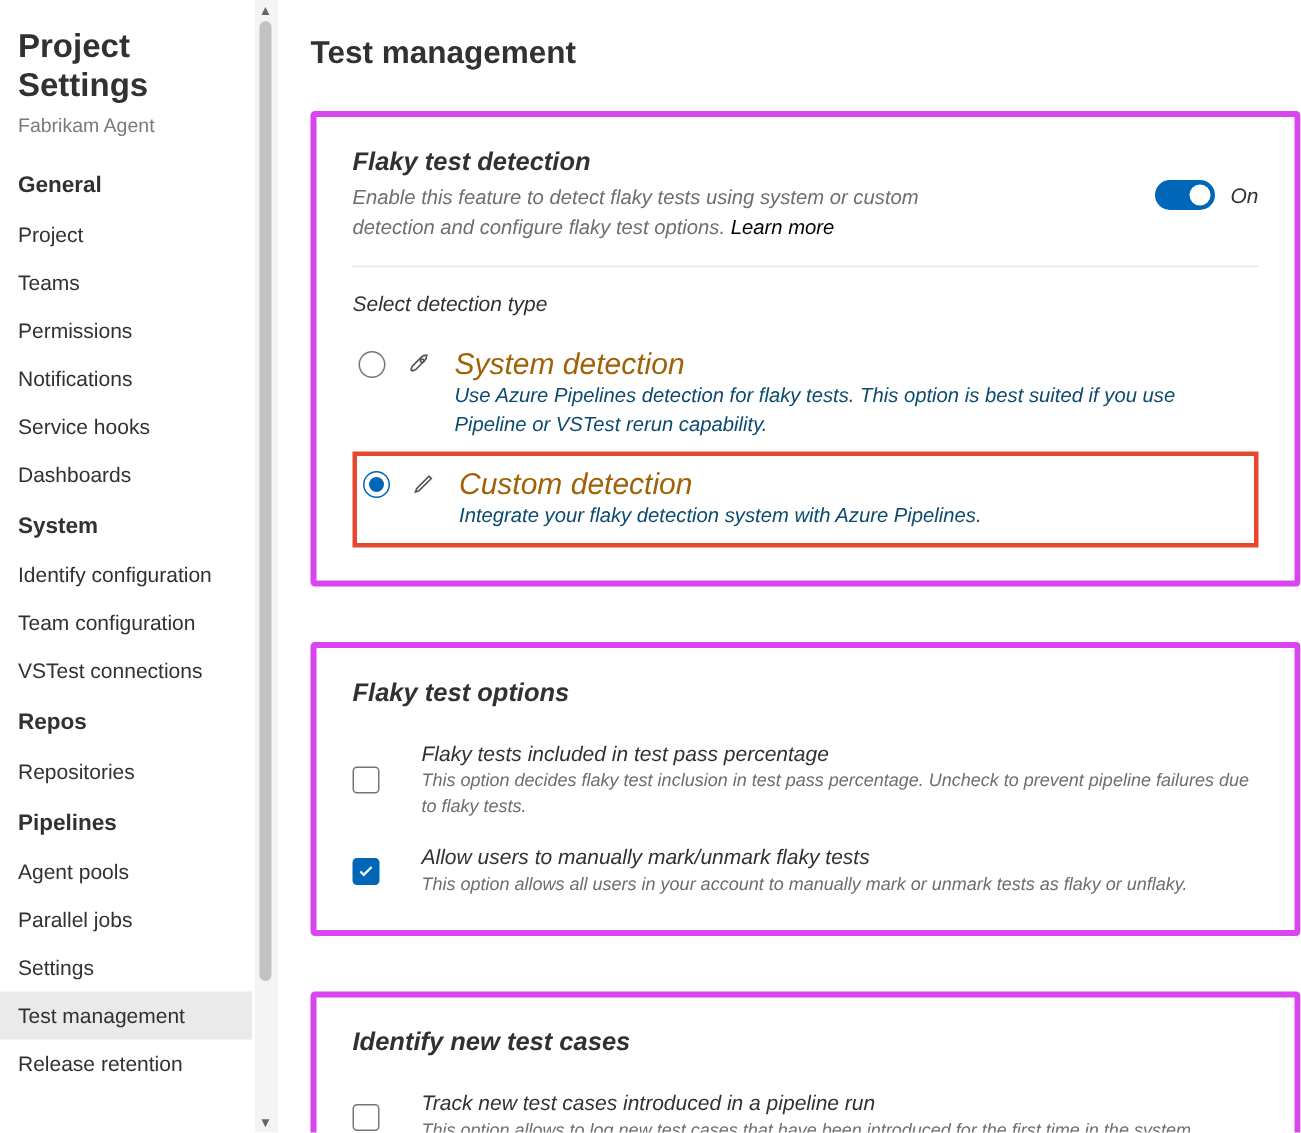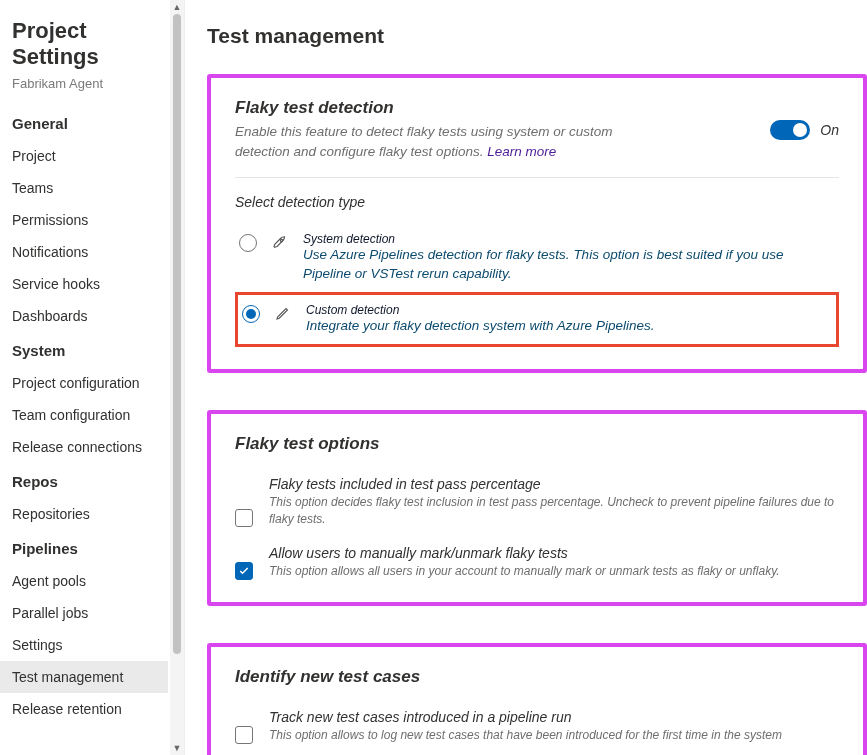--- a/index.html
+++ b/index.html
@@ -91,21 +91,21 @@
     font-style: italic;
   }
   .card-pad { padding: 20px 24px 22px 24px; }
   .section-header-row {
     display:flex;
     justify-content: space-between;
     align-items: center;
   }
   .section-title { font-size: 17px; font-weight:600; }
   .section-desc { font-size: 13.5px; color:#6e6e6e; margin-top:4px; line-height:1.45; max-width:430px;}
-  .link { color:#4c1d95; cursor:pointer; }
+  .link { color:#000000; cursor:pointer; }
   .toggle-wrap { display:flex; align-items:center; gap:10px; }
   .toggle {
     width:40px; height:20px; border-radius:10px; background:#0067b8; position:relative; cursor:pointer;
   }
   .toggle-knob {
     position:absolute; right:3px; top:3px; width:14px; height:14px; background:#fff; border-radius:50%;
   }
   .toggle-label { font-size:14px; }
   .hr { border:none; border-top:1px solid #e5e5e5; margin:16px 0; }
   .subhead { font-size:14px; margin-bottom:14px; }
@@ -121,23 +121,23 @@
   .radio {
     width:18px; height:18px; border:1px solid #767676; border-radius:50%;
     display:flex; align-items:center; justify-content:center; flex-shrink:0; cursor:pointer; margin-top:2px;
     background:#fff;
   }
   .radio.checked { border-color:#0067b8; }
   .radio.checked::after { content:""; width:10px; height:10px; background:#0067b8; border-radius:50%; }
   .radio-icon { width:18px; color:#555; flex-shrink:0; margin-top:1px;}
   .radio-icon svg { width:18px; height:18px; }
   .radio-body { flex:1; }
-  .radio-title { font-size:12px; font-weight:400; color:#0f172a; }
+  .radio-title { font-size:20px; font-weight:400; color:#a16207; }
   .radio-desc { font-size:13.5px; color:#0c4a6e; line-height:1.4; }
-  .check-row { display:flex; align-items:flex-end; gap:16px; margin-bottom:18px; }
+  .check-row { display:flex; align-items:center; gap:28px; margin-bottom:18px; }
   .checkbox {
     width:18px; height:18px; border:1px solid #767676; border-radius:3px; flex-shrink:0; cursor:pointer; margin-top:1px;
     background:#fff; display:flex; align-items:center; justify-content:center;
   }
   .checkbox.checked { background:#0067b8; border-color:#0067b8; }
   .checkbox.checked svg { width:12px; height:12px; }
   .check-body { flex:1; }
   .check-title { font-size:14px;}
   .check-desc { font-size:12px; color:#6e6e6e; line-height:1.4; margin-top:2px;}
 </style>
@@ -155,23 +155,23 @@
     <div class="project-name">Fabrikam Agent</div>
     <div id="nav-groups">
         <div class="group-header">General</div>
         <div class="nav-item">Project</div>
         <div class="nav-item">Teams</div>
         <div class="nav-item">Permissions</div>
         <div class="nav-item">Notifications</div>
         <div class="nav-item">Service hooks</div>
         <div class="nav-item">Dashboards</div>
         <div class="group-header">System</div>
-        <div class="nav-item">Project configuration</div>
+        <div class="nav-item">Identify configuration</div>
         <div class="nav-item">Team configuration</div>
-        <div class="nav-item">Release connections</div>
+        <div class="nav-item">VSTest connections</div>
         <div class="group-header">Repos</div>
         <div class="nav-item">Repositories</div>
         <div class="group-header">Pipelines</div>
         <div class="nav-item">Agent pools</div>
         <div class="nav-item">Parallel jobs</div>
         <div class="nav-item">Settings</div>
         <div class="nav-item selected">Test management</div>
         <div class="nav-item">Release retention</div>
       </div>
   </div>

